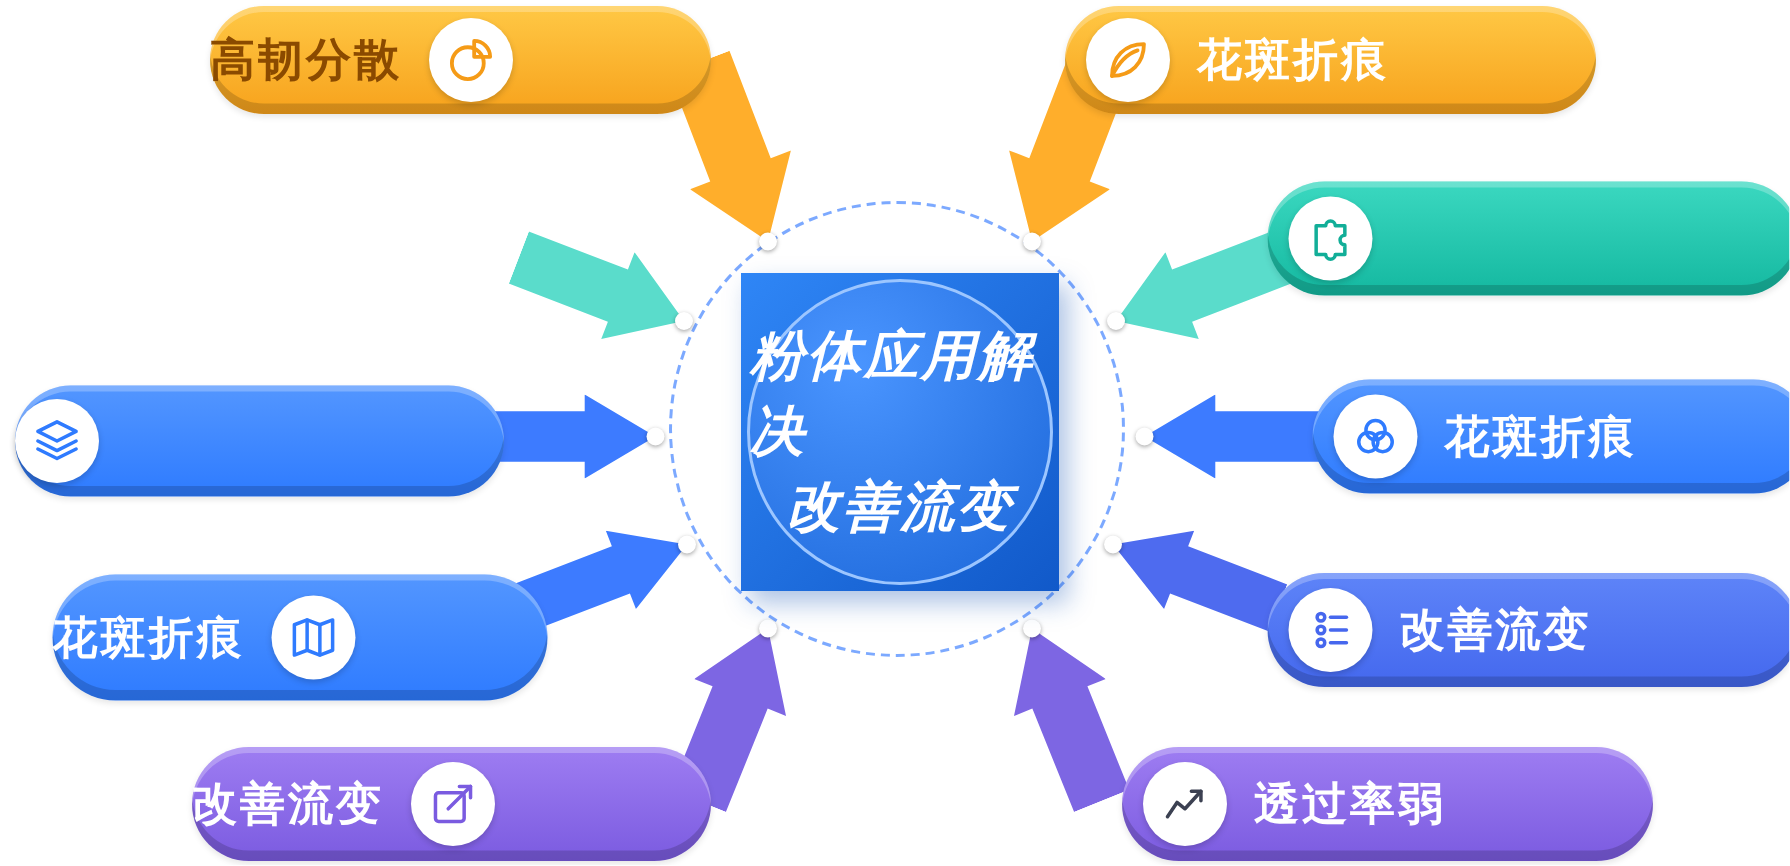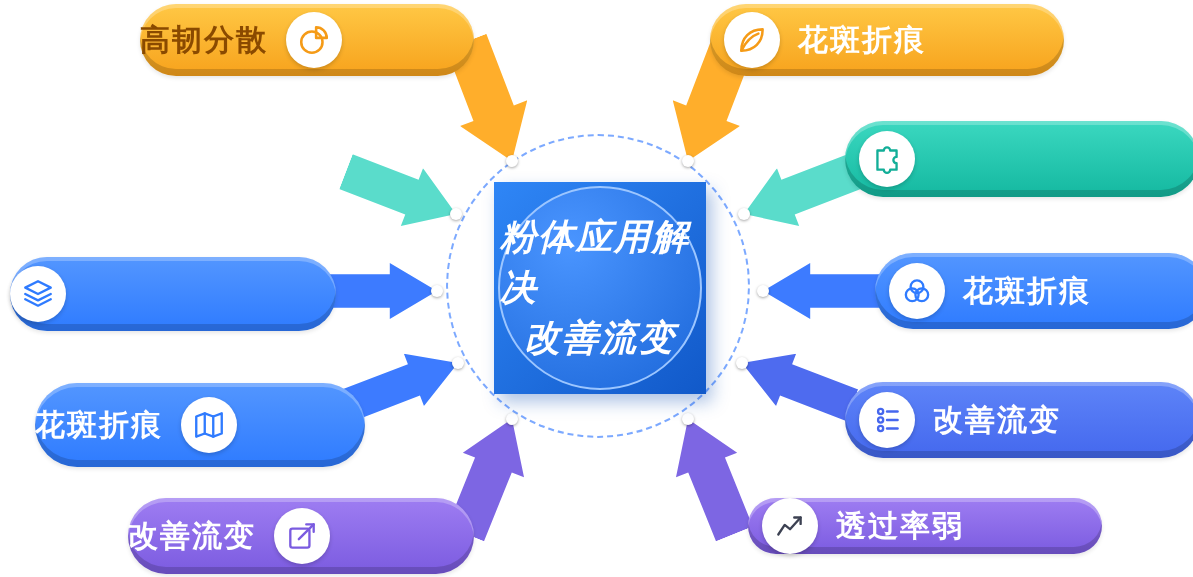--- a/index.html
+++ b/index.html
@@ -176,21 +176,21 @@
         <circle cx="10" cy="16" r="2.4"></circle>
         <circle cx="10" cy="24" r="2.4"></circle>
         <line x1="16" y1="8" x2="26" y2="8"></line>
         <line x1="16" y1="16" x2="26" y2="16"></line>
         <line x1="16" y1="24" x2="26" y2="24"></line>
       </svg>
     </span>
     <span class="label">改善流变</span>
   </div>
 
-  <div class="pill side-right theme-purple" style="left:748px;top:498px;width:340px;height:56px;align-items:center;">
+  <div class="pill side-right theme-purple" style="left:748px;top:498px;width:340px;height:76px;align-items:center;">
     <span class="icon-circle">
       <svg viewBox="0 0 32 32" width="34" height="34" fill="none" stroke="#3C4152" stroke-width="2.2" stroke-linejoin="round" stroke-linecap="round">
         <polyline points="5,24 11,15 16,19 26,8"></polyline>
         <path d="M20 8 L26 8 L26 14"></path>
       </svg>
     </span>
     <span class="label">透过率弱</span>
   </div>
 
 </div>

